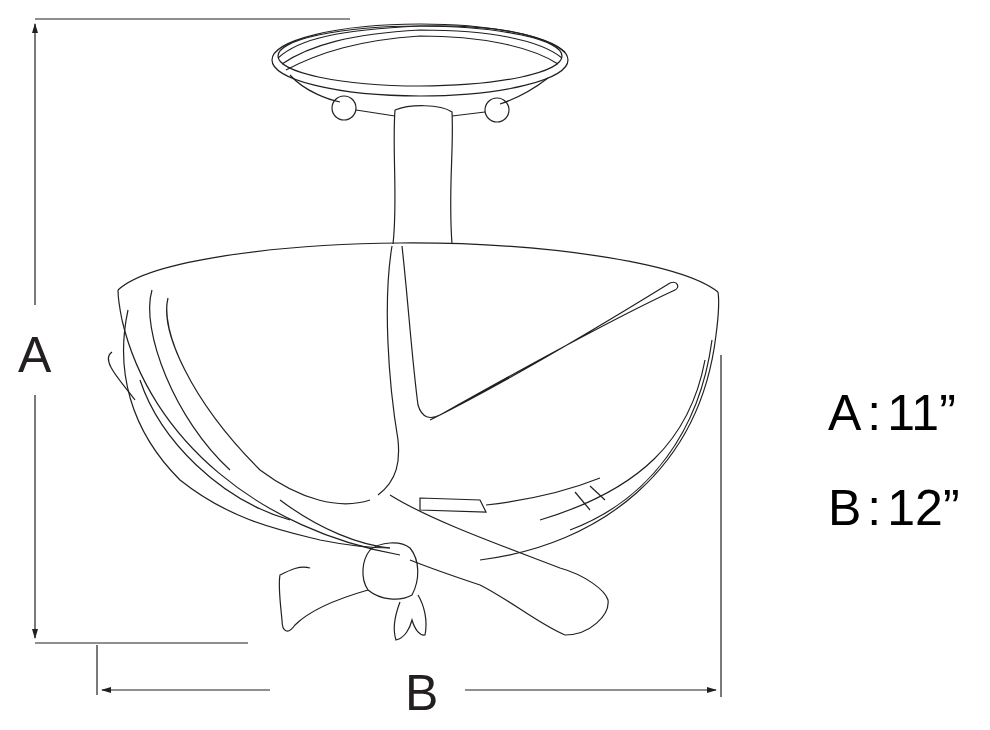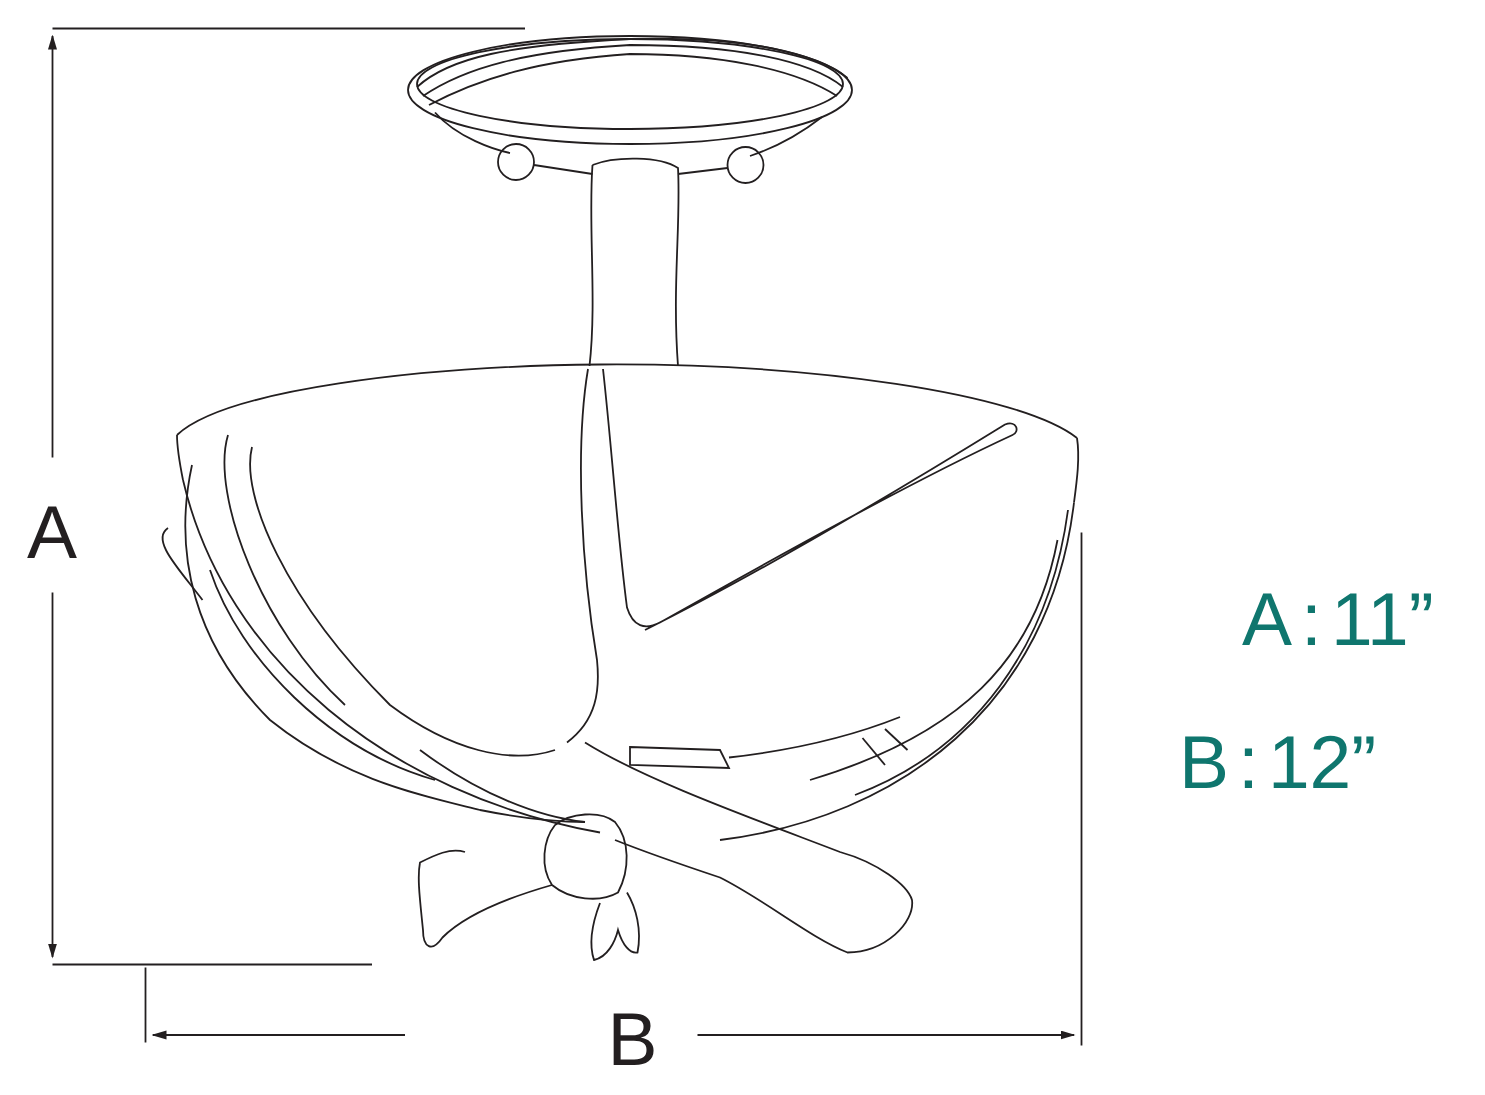--- a/index.html
+++ b/index.html
@@ -1,20 +1,20 @@
 <!DOCTYPE html>
 <html><head>
 <meta charset="utf-8">
 <style>
   html, body { margin: 0; padding: 0; background: #ffffff; }
   body { width: 990px; height: 730px; position: relative; overflow: hidden;
          font-family: "Liberation Sans", sans-serif; color: #231f20; }
   svg.drawing { position: absolute; left: 0; top: 0; }
   .dim-label { position: absolute; font-size: 50px; line-height: 1; color: #231f20; }
-  .spec { position: absolute; font-size: 50px; line-height: 1; color: #0f766e; white-space: nowrap; }
+  .spec { position: absolute; font-size: 50px; line-height: 1; color: #000000; white-space: nowrap; }
   .spec .colon { margin: 0 6px; }
 </style>
 </head>
 <body>
 
 <svg class="drawing" width="990" height="730" viewBox="0 0 990 730" fill="none" stroke="#231f20" stroke-width="1.2">
   <defs>
     <marker id="arrow" markerWidth="10" markerHeight="10" refX="9" refY="3" orient="auto" markerUnits="userSpaceOnUse">
       <path d="M0,0 L10,3 L0,6 Z" fill="#231f20" stroke="none"></path>
     </marker>
@@ -89,15 +89,15 @@
     <path d="M400,602 C395,615 392,628 396,640 C405,638 410,628 412,620 C415,630 420,636 425,635 C428,620 424,605 418,595"></path>
   </g>
 </svg>
 
 <div class="dim-label" style="left:18px; top:330px;">A</div>
 <div class="dim-label" style="left:405px; top:668px;">B</div>
 
 <div class="spec" style="left:828px; top:388px;">
   <span>A</span><span class="colon">:</span><span>11”</span>
 </div>
-<div class="spec" style="left:786px; top:483px;">
+<div class="spec" style="left:828px; top:483px;">
   <span>B</span><span class="colon">:</span><span>12”</span>
 </div>
 
 </body></html>

